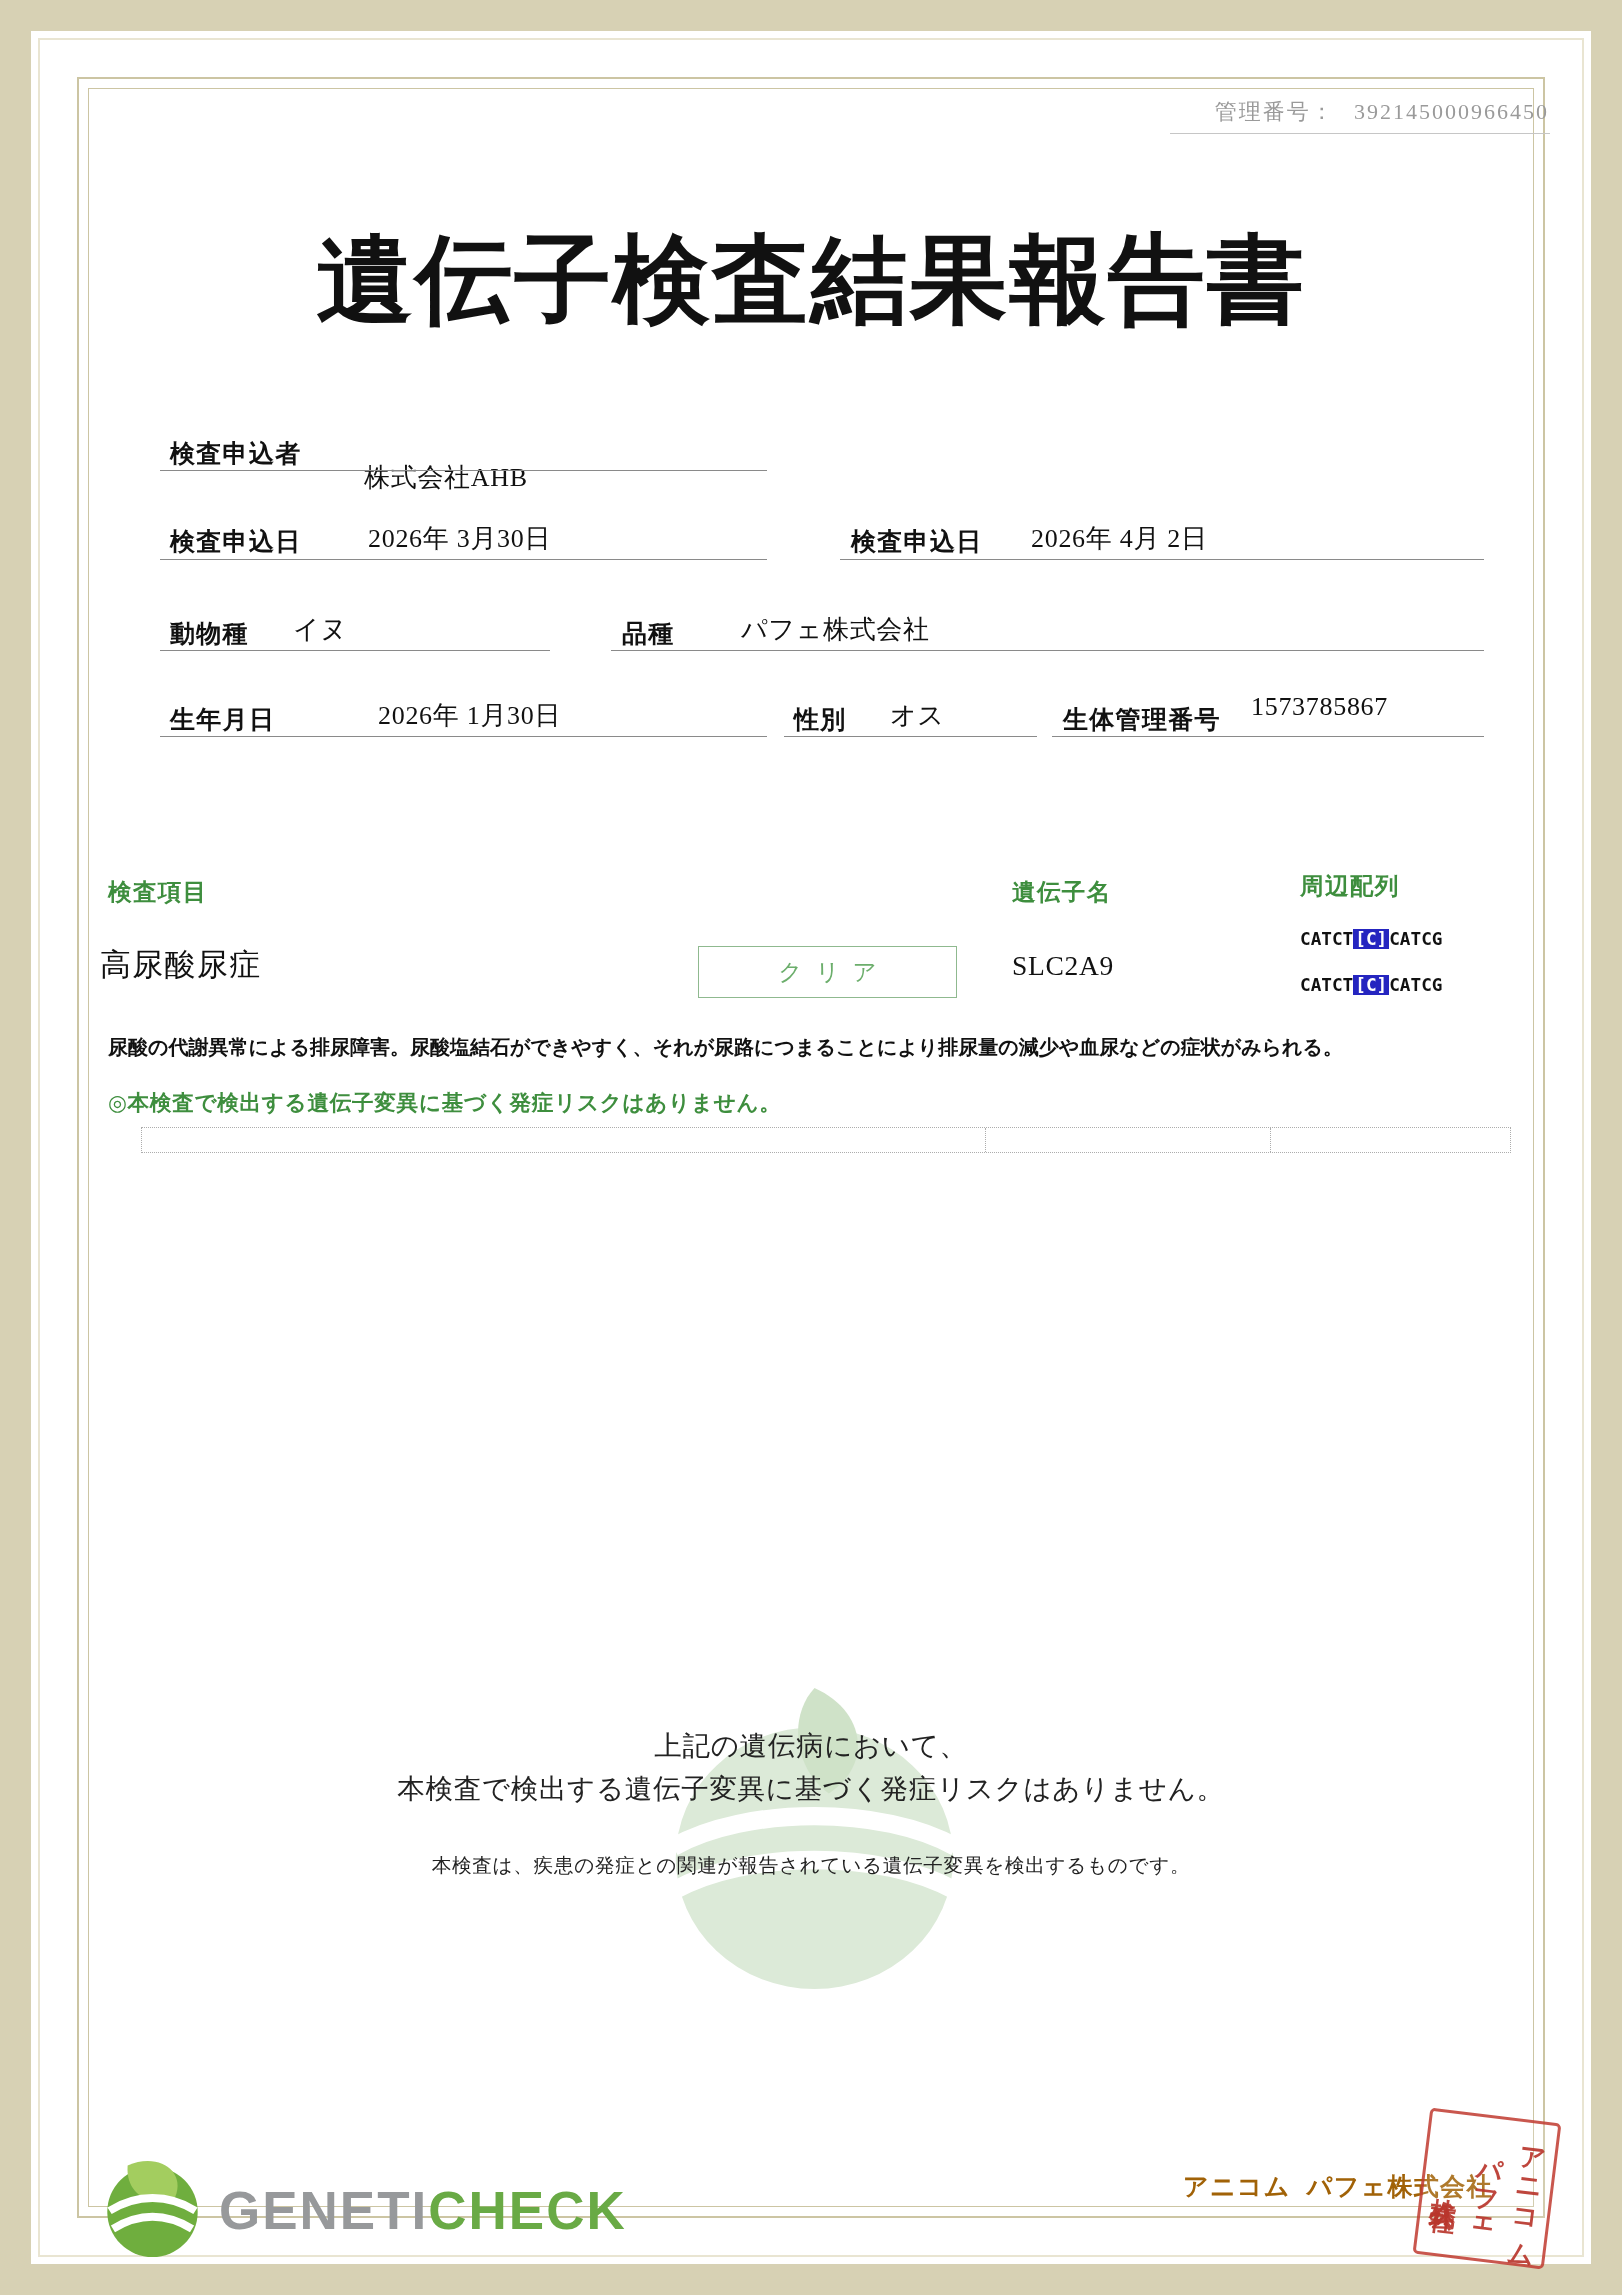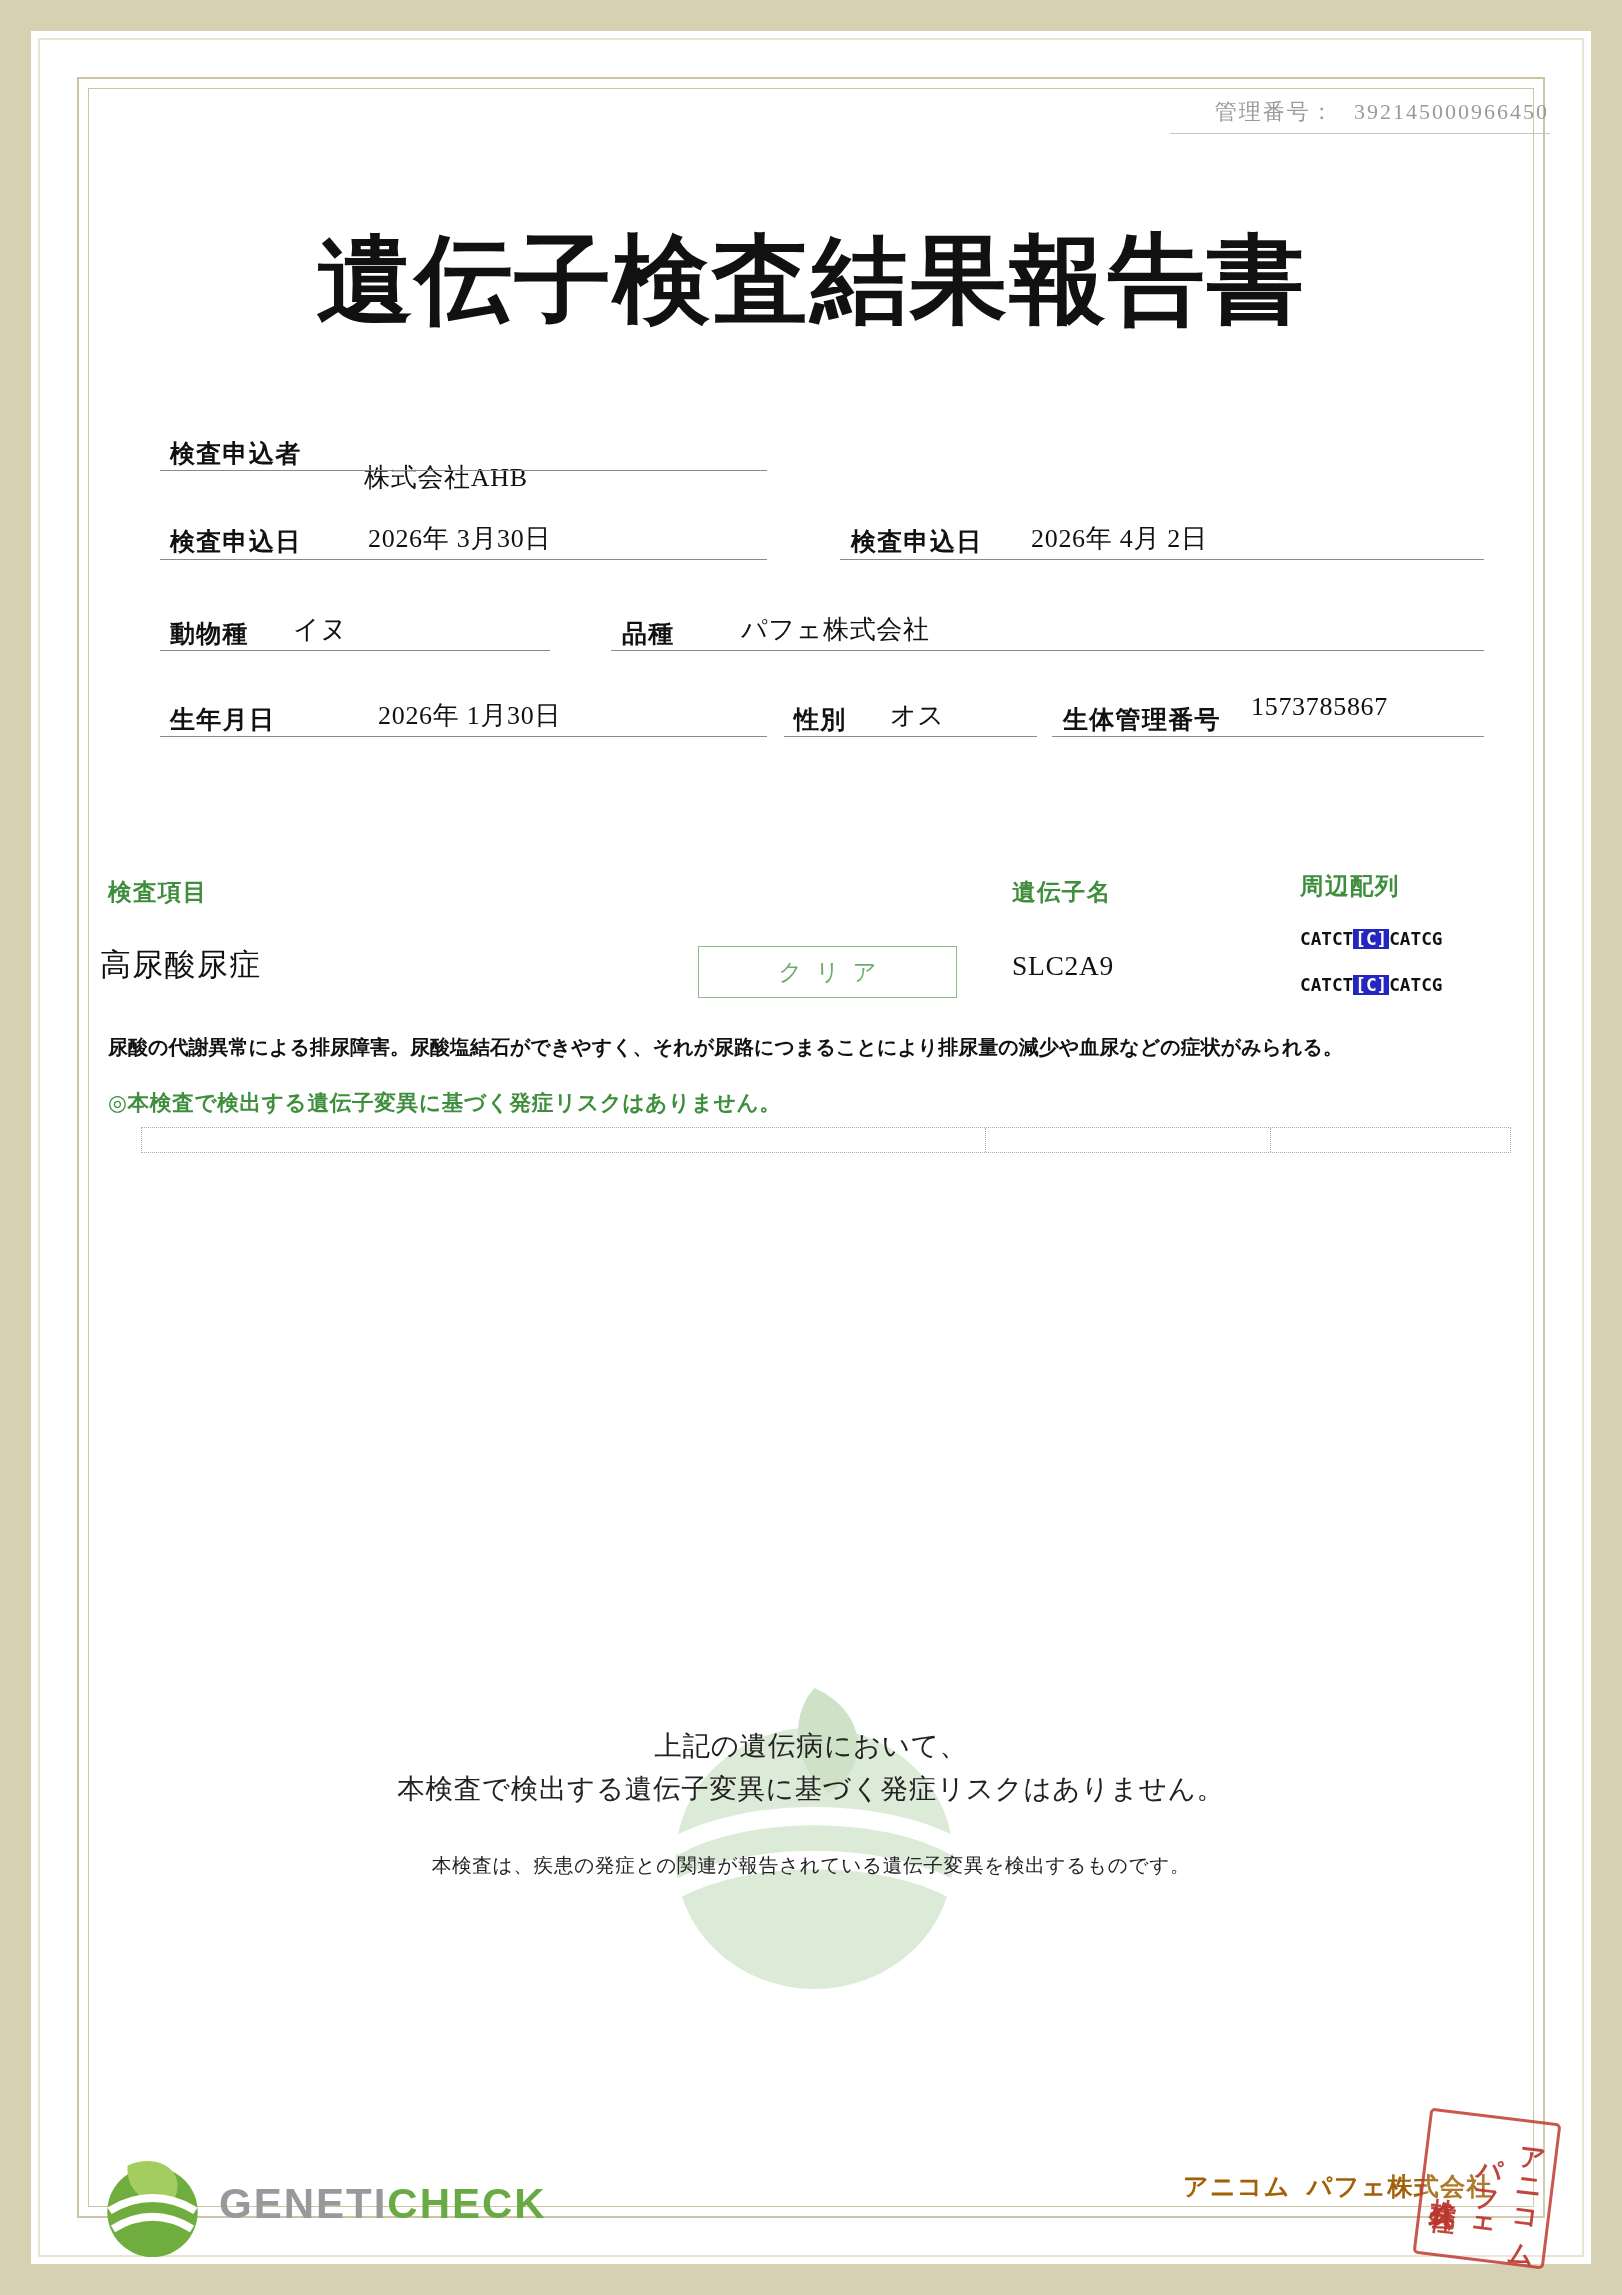--- a/index.html
+++ b/index.html
@@ -46,21 +46,21 @@
 
   .dotted-grid{
     position:absolute;border:1.3px dotted #adadad;
   }
   .dotted-grid .vline{position:absolute;top:0;bottom:0;border-left:1.3px dotted #adadad;}
 
   .sans{font-family:"Liberation Sans","DejaVu Sans",sans-serif;}
   .sum-line{width:100%;text-align:center;font-size:27.5px;color:#222;letter-spacing:0.7px;}
   .sum-note{width:100%;text-align:center;font-size:19.6px;color:#222;letter-spacing:0.7px;}
 
-  .brandword{font-size:42px;letter-spacing:2px;font-weight:700;font-family:"Liberation Sans","DejaVu Sans",sans-serif;}
+  .brandword{font-size:53px;letter-spacing:2px;font-weight:700;font-family:"Liberation Sans","DejaVu Sans",sans-serif;}
   .brand-gray{color:#97999b;}
   .brand-green{color:#69aa45;}
   .company{font-size:25px;font-weight:700;color:#a16207;letter-spacing:1.3px;font-family:Liberation Mono, monospace;}
 
   .seal{
     position:absolute;width:123px;height:133px;
     border:3.9px solid rgba(191,57,47,0.85);
     border-radius:5.2px;
     transform:rotate(7deg);
     display:flex;flex-direction:row-reverse;justify-content:space-around;align-items:center;

